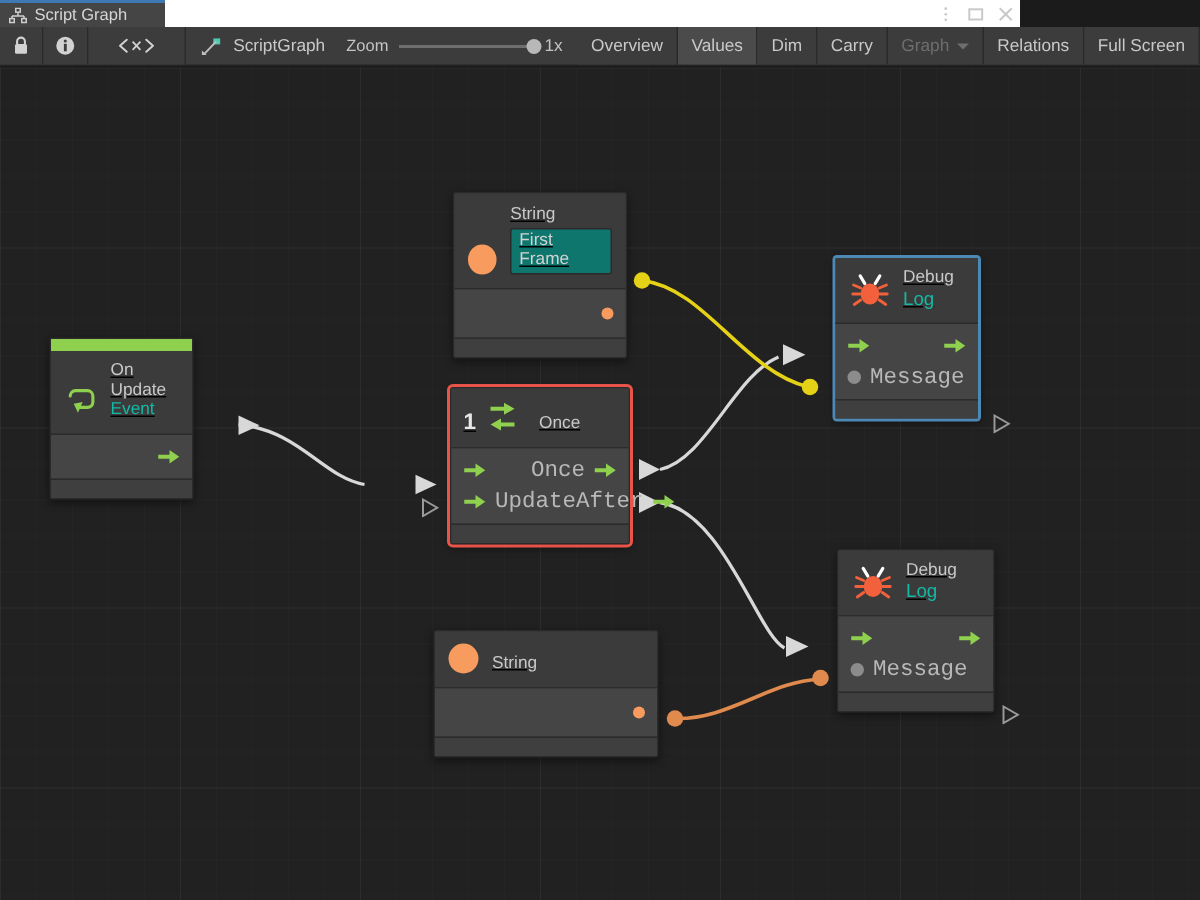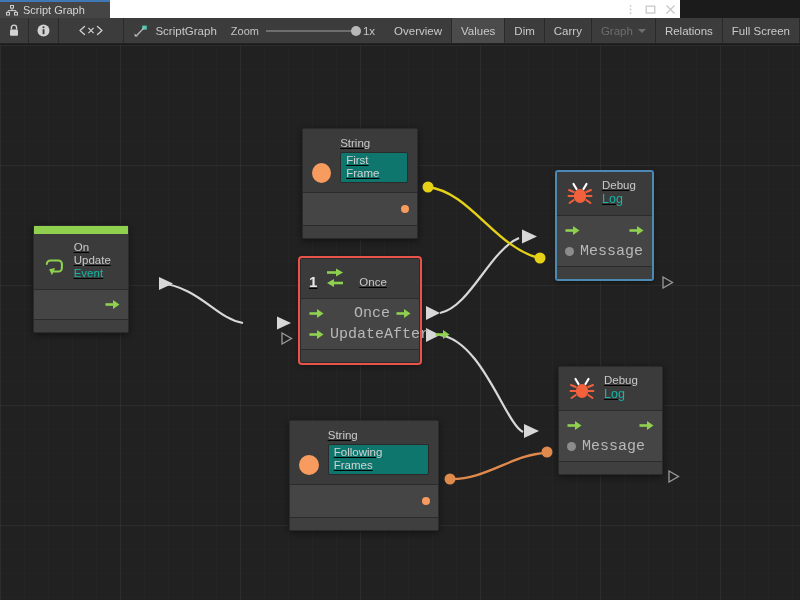--- a/index.html
+++ b/index.html
@@ -400,21 +400,20 @@
     </div>
     <svg class="outer-arrow" style="left:662px; top:231px;" viewBox="0 0 12 13">
       <path d="M1,1 L10.5,6.5 L1,12 Z" fill="none" stroke="#9a9a9a" stroke-width="1.3"></path>
     </svg>
 
     <div class="node" style="left:289px; top:375px; width:150px;">
       <div class="node-head" style="padding:8px 9px 9px 9px;">
         <span class="dot-orange-lg"></span>
         <div class="titles">
           <span class="node-t1">String</span>
-          <span class="value-field">Following Frames</span>
         </div>
       </div>
       <div class="node-body">
         <div class="port-row" style="height:24px">
           <span class="port-left"></span>
           <span class="port-right">
             <span class="dot-orange-sm"></span>
           </span>
         </div>
       </div>

